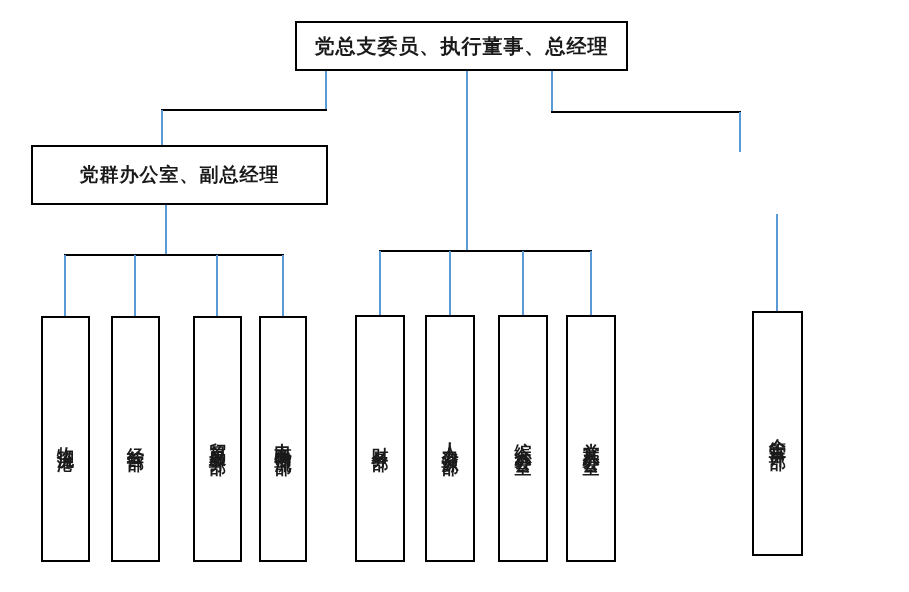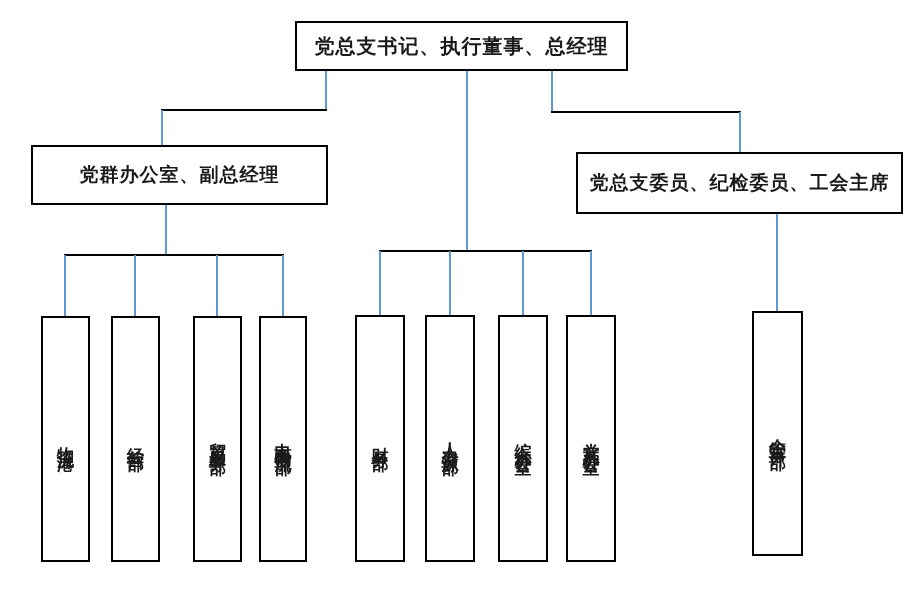--- a/index.html
+++ b/index.html
@@ -52,30 +52,27 @@
     height: 2px;
     background: #000000;
   }
 </style>
 </head>
 <body>
 
 <div class="canvas">
 
   <div class="box" style="left:295px; top:21px; width:333px; height:50px;">
-    <span class="hlabel root-label">党总支书记、执行董事、总经理</span>
+    <span class="hlabel root-label">党总支委员、执行董事、总经理</span>
   </div>
 
   <div class="box" style="left:31px; top:145px; width:297px; height:60px;">
     <span class="hlabel mgr-label">党群办公室、副总经理</span>
   </div>
 
-  <div class="box" style="left:576px; top:152px; width:327px; height:62px;">
-    <span class="hlabel mgr-label">党总支委员、纪检委员、工会主席</span>
-  </div>
 
   <div class="box vbox" style="left:41px; top:316px; width:49px; height:246px;">
     <span class="vlabel">物流港</span>
   </div>
   <div class="box vbox" style="left:111px; top:316px; width:49px; height:246px;">
     <span class="vlabel">经营部</span>
   </div>
   <div class="box vbox" style="left:193px; top:316px; width:49px; height:246px;">
     <span class="vlabel">贸易服务部</span>
   </div>

